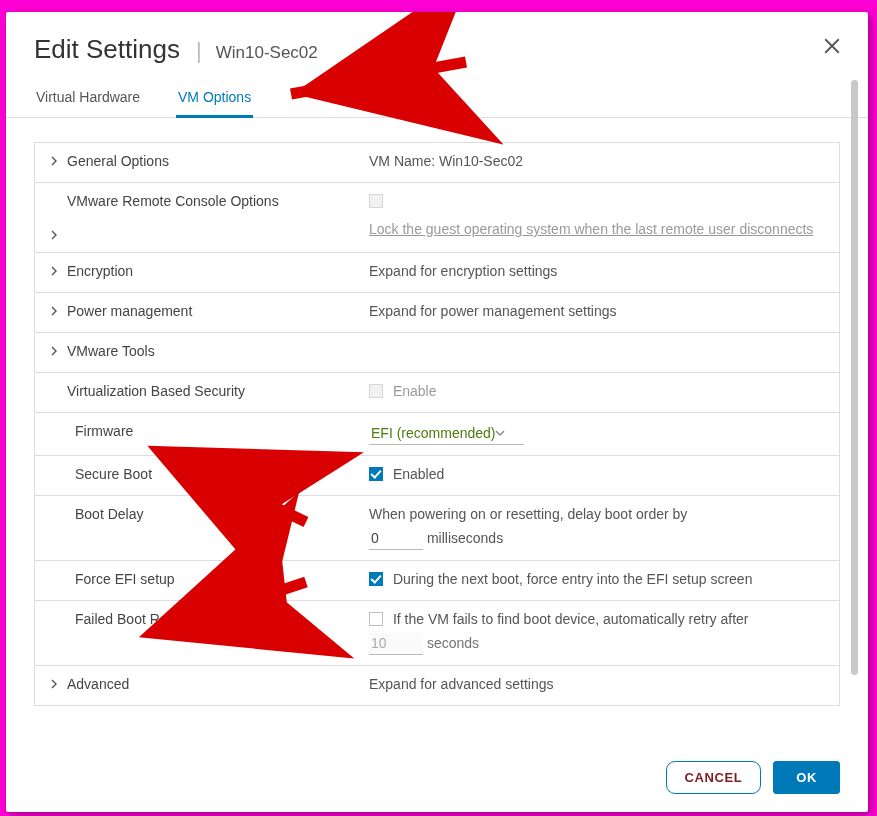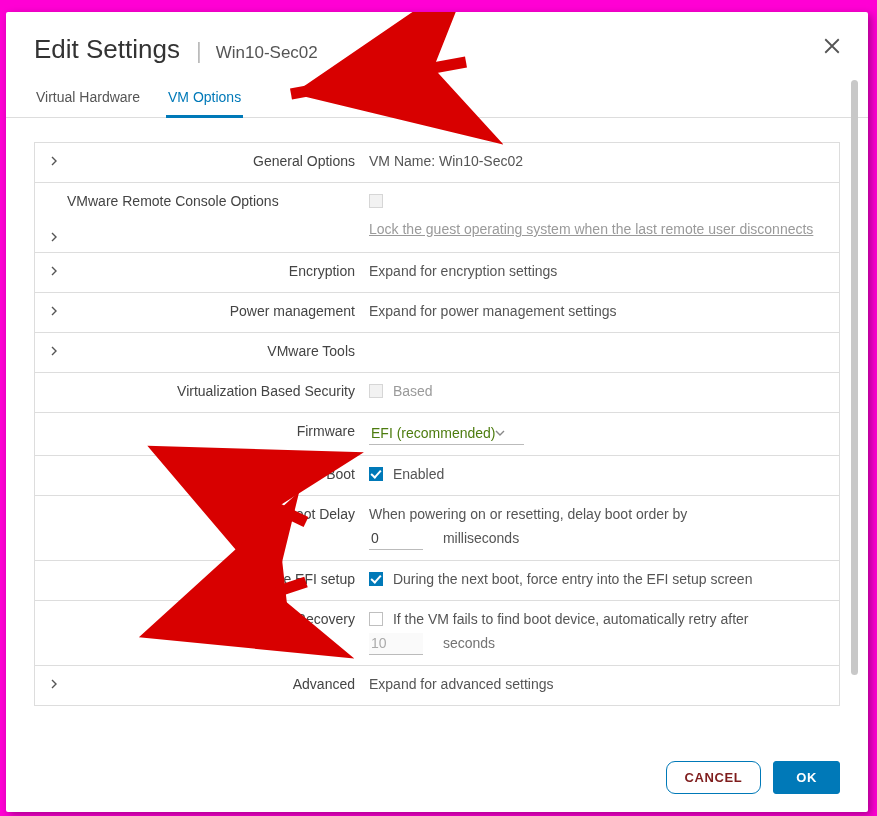--- a/index.html
+++ b/index.html
@@ -50,21 +50,21 @@
     display: flex; align-items: center; justify-content: center;
     cursor: pointer;
     color: #555;
   }
   .close-btn svg { width: 18px; height: 18px; }
 
   .tabs {
     display: flex;
     padding: 10px 28px 0 28px;
     border-bottom: 1px solid #ddd;
-    gap: 24px;
+    gap: 34px;
   }
   .tab {
     font-size: 14px;
     color: #555;
     padding: 6px 2px 10px 2px;
     cursor: pointer;
     border-bottom: 3px solid transparent;
     margin-bottom: -1px;
   }
   .tab.active {
@@ -89,21 +89,20 @@
     display: flex;
     border-bottom: 1px solid #ddd;
     min-height: 40px;
   }
   .row > .col-l {
     width: 330px;
     padding: 10px 10px 10px 14px;
     display: flex;
     align-items: flex-start;
     gap: 8px;
-    justify-content: space-between;
   }
   .row > .col-r {
     flex: 1;
     padding: 10px 10px 10px 4px;
     color: #555;
   }
   .row.expanded-header {
     background: #2a3f54; 
     color: #fff;
   }
@@ -155,21 +154,21 @@
   .num-input {
     border: none;
     border-bottom: 1px solid #bbb;
     width: 54px;
     font-size: 14px;
     padding: 2px 2px 3px 2px;
     color: #444;
     outline: none;
   }
   .num-input.disabled { color: #aaa; }
-  .unit { margin-left: 16px; color: #555; }
+  .unit { margin-left: 0; color: #555; }
   .unit.muted { color: #737373; }
 
   .col-r .stack-line { margin-bottom: 6px; }
 
   .footer {
     flex: 0 0 auto;
     padding: 14px 28px 18px 28px;
     display: flex;
     justify-content: flex-end;
     gap: 12px;
@@ -292,21 +291,21 @@
         </div>
       </div>
 
       <div class="row">
         <div class="col-l">
           <span class="caret indent"></span>
           <span>Virtualization Based Security</span>
         </div>
         <div class="col-r">
           <span class="chk disabled"></span>
-          <span class="muted">Based</span>
+          <span class="muted">Enable</span>
         </div>
       </div>
 
 
       <div class="row subrow">
         <div class="col-l">
           <span class="indent-pad"></span>
           <span>Firmware</span>
         </div>
         <div class="col-r">

